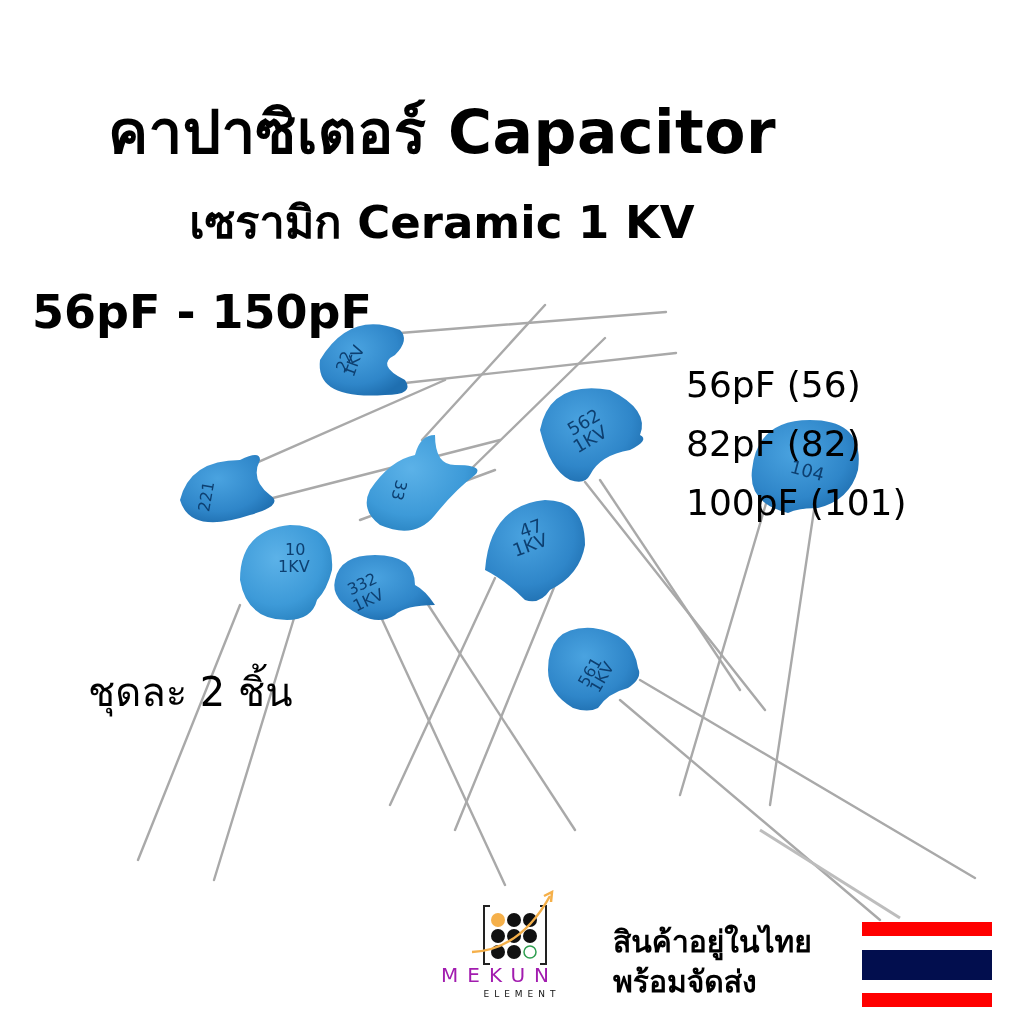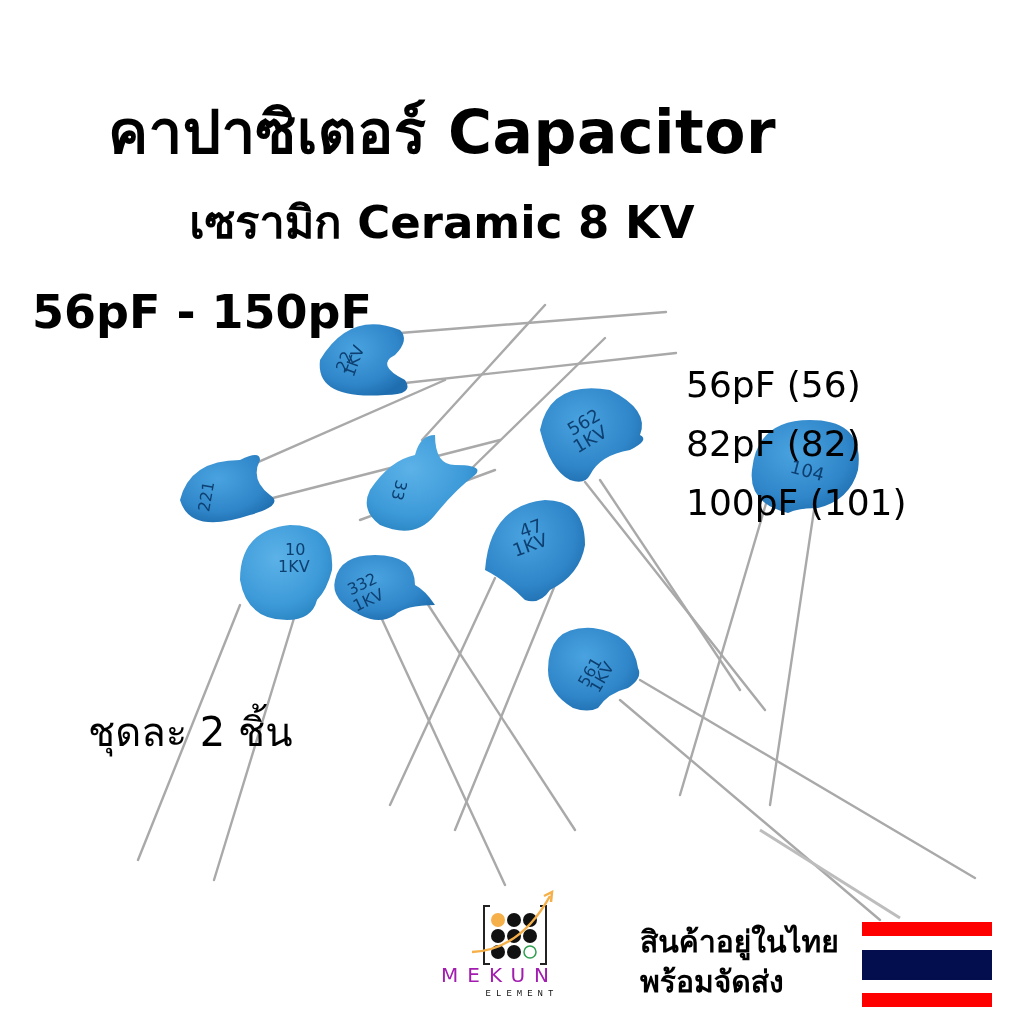--- a/index.html
+++ b/index.html
@@ -3,34 +3,34 @@
 <meta charset="utf-8">
 <style>
   html, body { margin:0; padding:0; background:#ffffff; }
   body { width:1024px; height:1024px; position:relative; overflow:hidden; font-family:"DejaVu Sans", sans-serif; }
   .title { position:absolute; left:0; width:884px; text-align:center; font-weight:bold; color:#000; }
   #title-main { top:84px; font-size:60px; letter-spacing:0.5px; }
   #title-sub { top:186px; font-size:45px; }
   #range { position:absolute; left:32px; top:285px; font-size:46px; font-weight:bold; color:#000; }
   #values { position:absolute; left:686px; top:355px; font-size:36px; line-height:59px; color:#000; z-index:5; }
   #values div { white-space:nowrap; }
-  #pack { position:absolute; left:88px; top:700px; font-size:40px; color:#000; z-index:5; }
+  #pack { position:absolute; left:88px; top:660px; font-size:40px; color:#000; z-index:5; }
   #photo { position:absolute; left:0; top:0; width:1024px; height:1024px; z-index:2; }
   #logo { position:absolute; left:470px; top:890px; width:100px; height:130px; z-index:5; }
   #logo-name { position:absolute; left:441px; top:963px; width:110px; text-align:center; font-size:20px; letter-spacing:9px; color:#a21caf; z-index:5; }
-  #logo-tag { position:absolute; left:472px; top:989px; width:100px; text-align:center; font-size:9px; letter-spacing:5px; color:#111; z-index:5;font-family:Liberation Mono, monospace; }
-  #ship { position:absolute; left:640px; top:922px; font-size:30px; font-weight:bold; line-height:40px; color:#000; z-index:5; }
+  #logo-tag { position:absolute; left:472px; top:989px; width:100px; text-align:center; font-size:9px; letter-spacing:5px; color:#111; z-index:5; }
+  #ship { position:absolute; left:613px; top:922px; font-size:30px; font-weight:bold; line-height:40px; color:#000; z-index:5; }
   #flag { position:absolute; left:862px; top:918px; width:130px; height:90px; z-index:5; }
   #flag .stripe { position:absolute; left:0; width:130px; }
 </style>
 </head>
 <body>
 
 <div class="title" id="title-main">คาปาซิเตอร์ Capacitor</div>
-<div class="title" id="title-sub">เซรามิก Ceramic 8 KV</div>
+<div class="title" id="title-sub">เซรามิก Ceramic 1 KV</div>
 <div id="range">56pF - 150pF</div>
 
 <svg id="photo" viewBox="0 0 1024 1024" xmlns="http://www.w3.org/2000/svg">
   <defs>
     <radialGradient id="gBlue" cx="40%" cy="35%" r="70%">
       <stop offset="0%" stop-color="#4aa3e0"></stop>
       <stop offset="70%" stop-color="#2f86c9"></stop>
       <stop offset="100%" stop-color="#1f6fb0"></stop>
     </radialGradient>
     <radialGradient id="gLight" cx="40%" cy="35%" r="70%">

